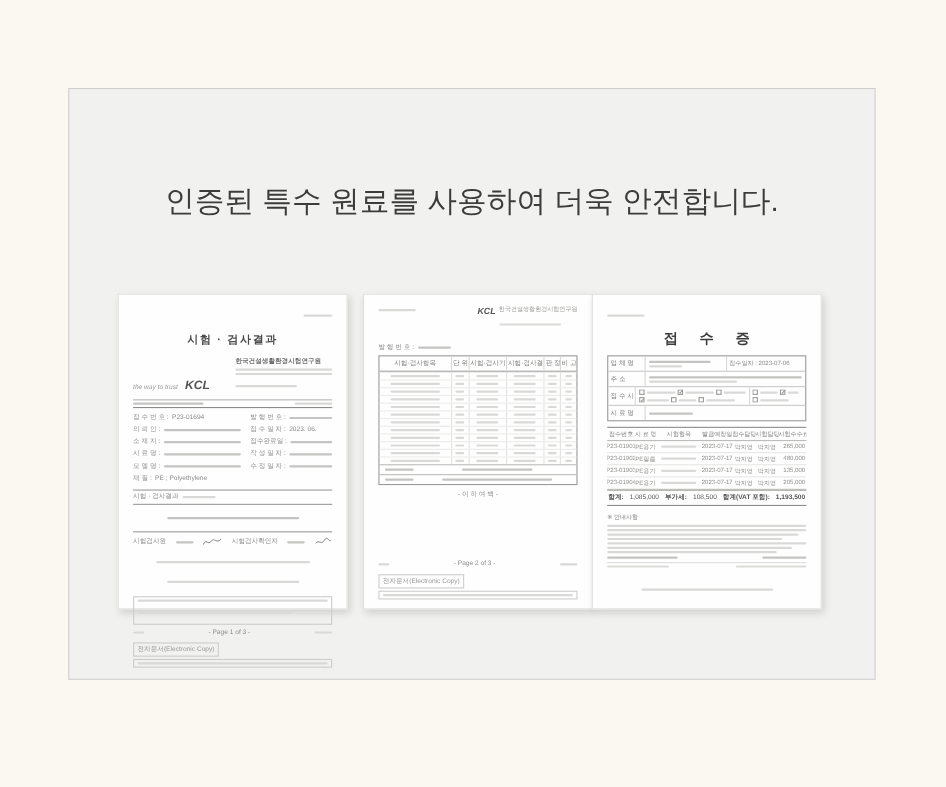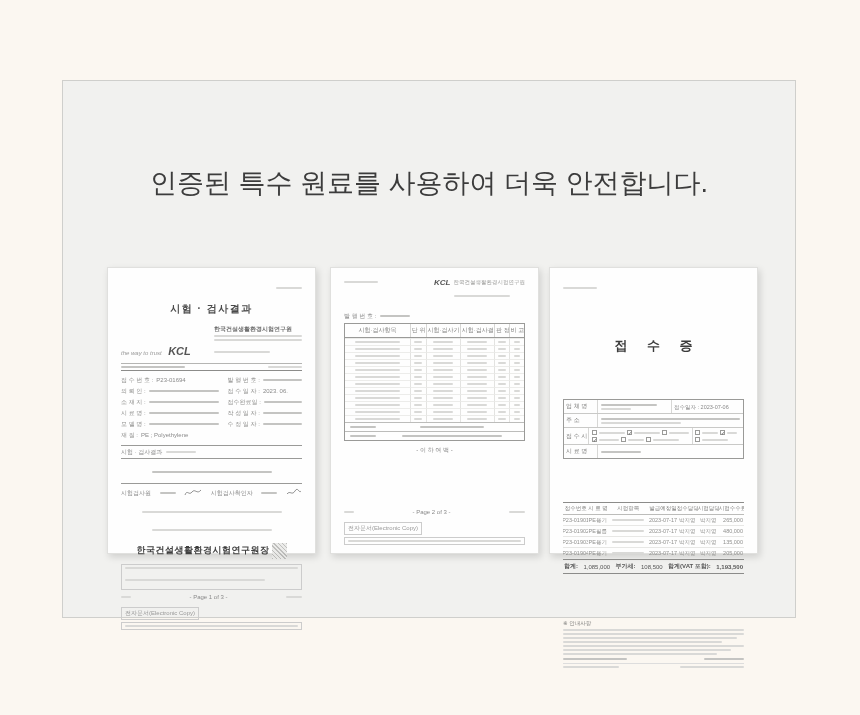--- a/index.html
+++ b/index.html
@@ -10,21 +10,21 @@
            background:#f1f1ef; border:1px solid #cfcfcc; }
   .badge { position:absolute; left:50%; top:24px; transform:translateX(-50%);
            background:#a61c22; color:#fff; font-weight:bold; font-size:29px;
            line-height:34px; padding:7px 25px; white-space:nowrap; }
   .headline { position:absolute; top:84px; left:0; right:0; text-align:center;
               color:#3c3c3c; font-size:27px; line-height:37px; }
   
   .doc { position:absolute; top:186px; width:209px; height:287px; background:#fefefe;
          border:1px solid #e0e0de; box-shadow:2px 3px 7px rgba(0,0,0,.14);
          display:flex; flex-direction:column; padding:10px 13px 8px 13px; color:#8a8a8a; }
-  .doc1 { left:44px; } .doc2 { left:267px; } .doc3 { left:486px;gap:38px; }
+  .doc1 { left:44px; } .doc2 { left:267px; } .doc3 { left:475px; }
   .bar { display:inline-block; height:2px; background:#c4c4c2; border-radius:1px; vertical-align:middle; }
   .bar.lt { background:#d9d9d7; }
   .w10{width:10px}.w16{width:16px}.w20{width:20px}.w26{width:26px}.w30{width:30px}
   .w34{width:34px}.w40{width:40px}.w48{width:48px}.w56{width:56px}.w64{width:64px}
   .w80{width:80px}.w100{width:100px}.w120{width:120px}.w140{width:140px}
   .wfull{width:100%;display:block}
   .micro { font-size:6px; line-height:8px; color:#8a8a8a; white-space:nowrap; }
   .tright { text-align:right; } .tcenter { text-align:center; }
   .rule { border-top:1px solid #9a9a98; }
   .spacer { flex:1; }
@@ -203,23 +203,20 @@
         <span class="micro">시험검사확인자</span>
         <i class="bar w16"></i>
         <svg width="16" height="9" viewBox="0 0 16 9">
             <path d="M1 6 C4 2,6 8,9 3 S13 6,15 3" stroke="#777" stroke-width="0.8" fill="none"></path>
           </svg>
       </div>
       <div class="notes">
         <i class="bar lt w140" style="margin-top:2px"></i>
         <i class="bar lt w120" style="margin-top:2px"></i>
       </div>
-      <div class="signer">
-        <span>한국건설생활환경시험연구원장</span><span class="seal"></span>
-      </div>
       <div class="foot-box">
         <i class="bar lt wfull"></i>
         <i class="bar lt w140" style="margin-top:2px"></i>
       </div>
       <div class="page-row">
         <i class="bar lt w10"></i>
         <span class="mid micro">- Page 1 of 3 -</span>
         <i class="bar lt w16"></i>
       </div>
       <div><span class="ec-chip">전자문서(Electronic Copy)</span></div>

